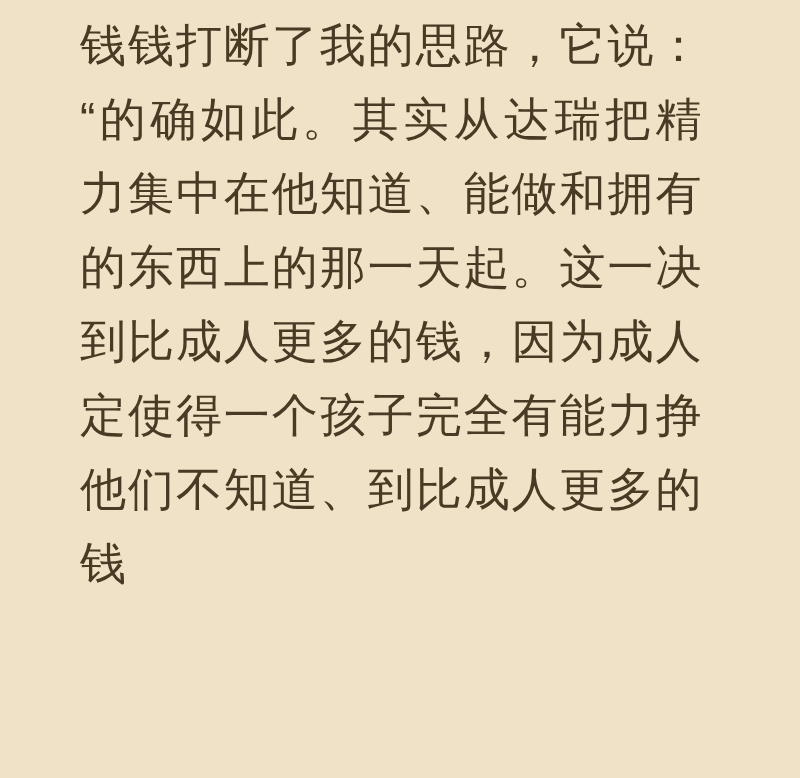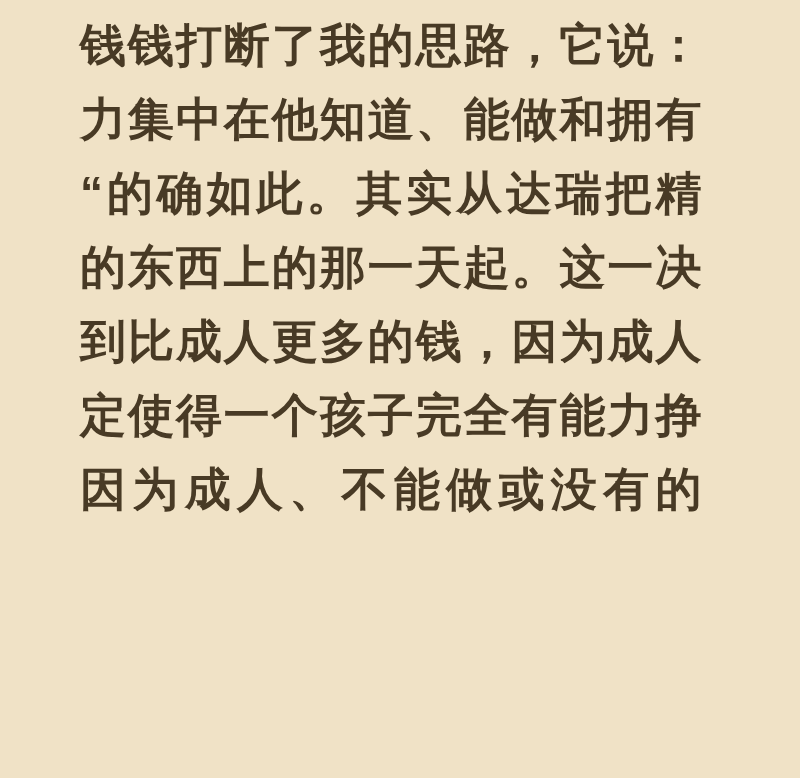--- a/index.html
+++ b/index.html
@@ -14,21 +14,21 @@
   }
   .reader-page {
     width: 800px;
     height: 778px;
     background: #f0e2c6;
     box-sizing: border-box;
   }
   .text-block {
     padding: 8px 98px 0 80px;
     font-family: "Liberation Sans", sans-serif;
-    font-weight: 700;
+    font-weight: 400;
     font-size: 46px;
     color: #483a25;
     letter-spacing: 0.5px;
   }
   .line {
     height: 74px;
     line-height: 74px;
     text-align: justify;
     text-align-last: justify;
     -moz-text-align-last: justify;
@@ -37,20 +37,20 @@
     text-align-last: left;
     -moz-text-align-last: left;
   }
 </style>
 </head>
 <body>
 
 <div class="reader-page">
   <div class="text-block">
     <div class="line">钱钱打断了我的思路，它说：</div>
+    <div class="line">“的确如此。其实从达瑞把精</div>
     <div class="line">力集中在他知道、能做和拥有</div>
-    <div class="line">“的确如此。其实从达瑞把精</div>
     <div class="line">的东西上的那一天起。这一决</div>
     <div class="line">到比成人更多的钱，因为成人</div>
     <div class="line">定使得一个孩子完全有能力挣</div>
-    <div class="line">因为成人、不能做或没有的</div>
+    <div class="line">他们不知道、到比成人更多的钱</div>
   </div>
 </div>
 
 </body></html>

